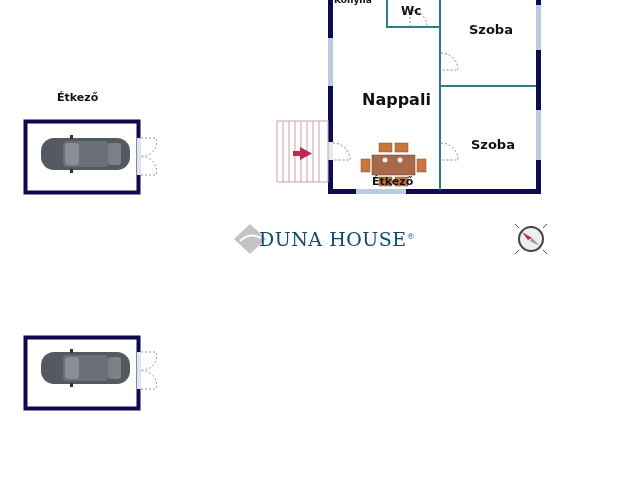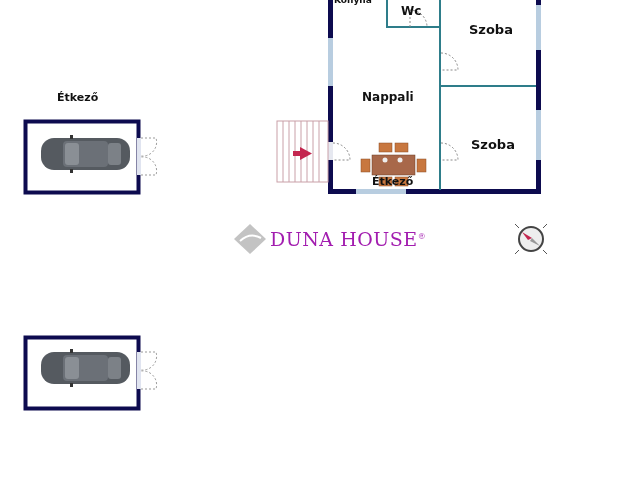--- a/index.html
+++ b/index.html
@@ -108,20 +108,20 @@
     <line x1="519" y1="228" x2="515" y2="224" stroke="#555" stroke-width="1"></line>
     <line x1="543" y1="228" x2="547" y2="224" stroke="#555" stroke-width="1"></line>
     <line x1="519" y1="250" x2="515" y2="254" stroke="#555" stroke-width="1"></line>
     <line x1="543" y1="250" x2="547" y2="254" stroke="#555" stroke-width="1"></line>
   </g>
 </svg>
 
 <div class="label" style="left:334px; top:-5px; font-size:9px;">Konyha</div>
 <div class="label" style="left:401px; top:4px; font-size:12px;">Wc</div>
 <div class="label" style="left:469px; top:22px; font-size:13px;">Szoba</div>
-<div class="label" style="left:362px; top:90px; font-size:12px;">Nappali</div>
+<div class="label" style="left:362px; top:90px; font-size:16px;">Nappali</div>
 <div class="label" style="left:471px; top:137px; font-size:13px;">Szoba</div>
 <div class="label" style="left:372px; top:175px; font-size:11px;">Étkező</div>
 <div class="label" style="left:57px; top:91px; font-size:11px;">Étkező</div>
 
-<div class="abs" style="left:270px; top:228px; font-family:'DejaVu Serif', serif; font-size:19px; color:#a21caf; letter-spacing:0.5px; white-space:nowrap;">
+<div class="abs" style="left:259px; top:228px; font-family:'DejaVu Serif', serif; font-size:19px; color:#0c4a6e; letter-spacing:0.5px; white-space:nowrap;">
   <span>DUNA HOUSE</span><sup style="font-size:8px;">®</sup>
 </div>
 
 </body></html>

